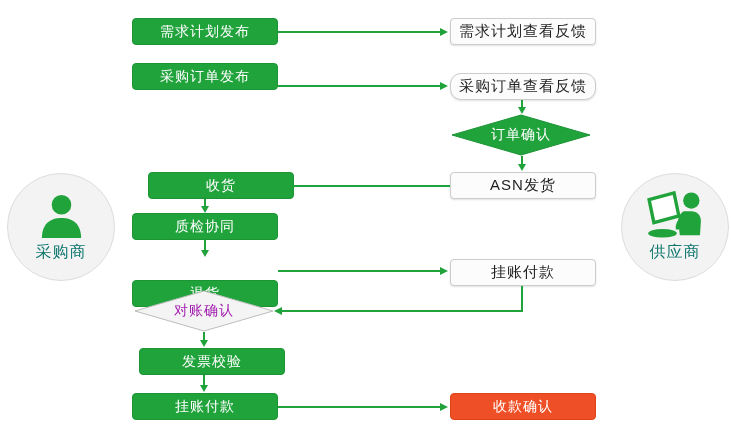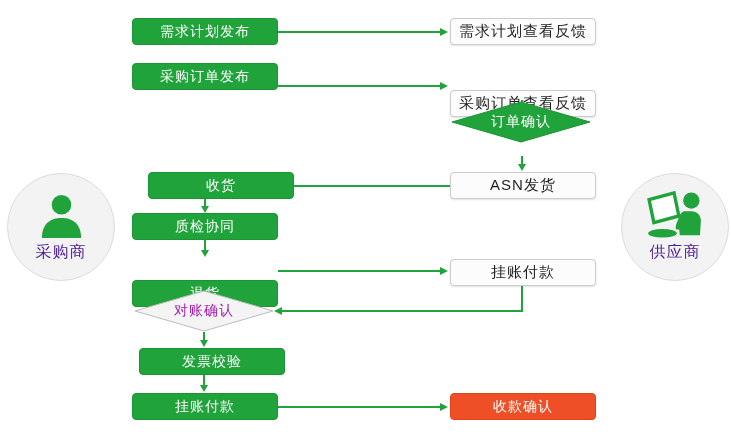--- a/index.html
+++ b/index.html
@@ -30,21 +30,21 @@
   .line{position:absolute;background:var(--green);}
   .arr{position:absolute;width:0;height:0;}
   .arr-right{border-top:4px solid transparent;border-bottom:4px solid transparent;border-left:8px solid var(--green);}
   .arr-left{border-top:4px solid transparent;border-bottom:4px solid transparent;border-right:8px solid var(--green);}
   .arr-down{border-left:4px solid transparent;border-right:4px solid transparent;border-top:7px solid var(--green);}
   .actor{
     position:absolute;width:108px;height:108px;border-radius:50%;
     background:var(--circle-fill);border:1px solid var(--circle-border);
     display:flex;flex-direction:column;align-items:center;justify-content:center;box-sizing:border-box;
   }
-  .actor-label{font-size:16px;color:#4c1d95;margin-top:3px;letter-spacing:1px;}
+  .actor-label{font-size:16px;color:#0f766e;margin-top:3px;letter-spacing:1px;}
   .actor svg .g{fill:var(--green);}
 </style>
 </head>
 <body style="--green: #21a33c; --red: #ef4f26; --box-border: #cccccc; --gray-fill: #f4f4f4; --circle-fill: #f3f3f3;">
 
 <div class="actor" style="left:7px;top:173px;">
   <svg width="47" height="47" viewBox="0 0 48 48">
     <circle class="g" cx="24" cy="13" r="10"></circle>
     <path class="g" d="M4,47 C4,32 13,26.5 24,26.5 C35,26.5 44,32 44,47 Z"></path>
   </svg>
@@ -64,26 +64,26 @@
 
 <div class="node green-box" style="left:132px;top:18px;font-family:Liberation Mono, monospace;">需求计划发布</div>
 <div class="node green-box" style="left:132px;top:63px;">采购订单发布</div>
 <div class="node green-box" style="left:148px;top:172px;">收货</div>
 <div class="node green-box" style="left:132px;top:213px;">质检协同</div>
 <div class="node green-box" style="left:132px;top:257px;margin-top:23px;">退货</div>
 <div class="node green-box" style="left:139px;top:348px;">发票校验</div>
 <div class="node green-box" style="left:132px;top:393px;">挂账付款</div>
 
 <div class="node white-box" style="left:450px;top:18px;">需求计划查看反馈</div>
-<div class="node white-box" style="left:450px;top:90px;">采购订单查看反馈</div>
+<div class="node white-box" style="left:450px;top:73px;border-radius:11px;">采购订单查看反馈</div>
 <div class="node white-box" style="left:450px;top:172px;">ASN发货</div>
 <div class="node white-box" style="left:450px;top:259px;">挂账付款</div>
 <div class="node red-box" style="left:450px;top:393px;">收款确认</div>
 
-<div class="diamond green-d" style="left:451px;top:101px;width:140px;height:42px;">
+<div class="diamond green-d" style="left:451px;top:114px;width:140px;height:42px;">
   <svg viewBox="0 0 140 42" preserveAspectRatio="none">
     <polygon points="70,1 139,21 70,41 1,21"></polygon>
   </svg>
   <span class="dlabel">订单确认</span>
 </div>
 
 <div class="diamond gray-d" style="left:134px;top:290px;width:140px;height:42px;">
   <svg viewBox="0 0 140 42" preserveAspectRatio="none">
     <polygon points="70,1 139,21 70,41 1,21"></polygon>
   </svg>

